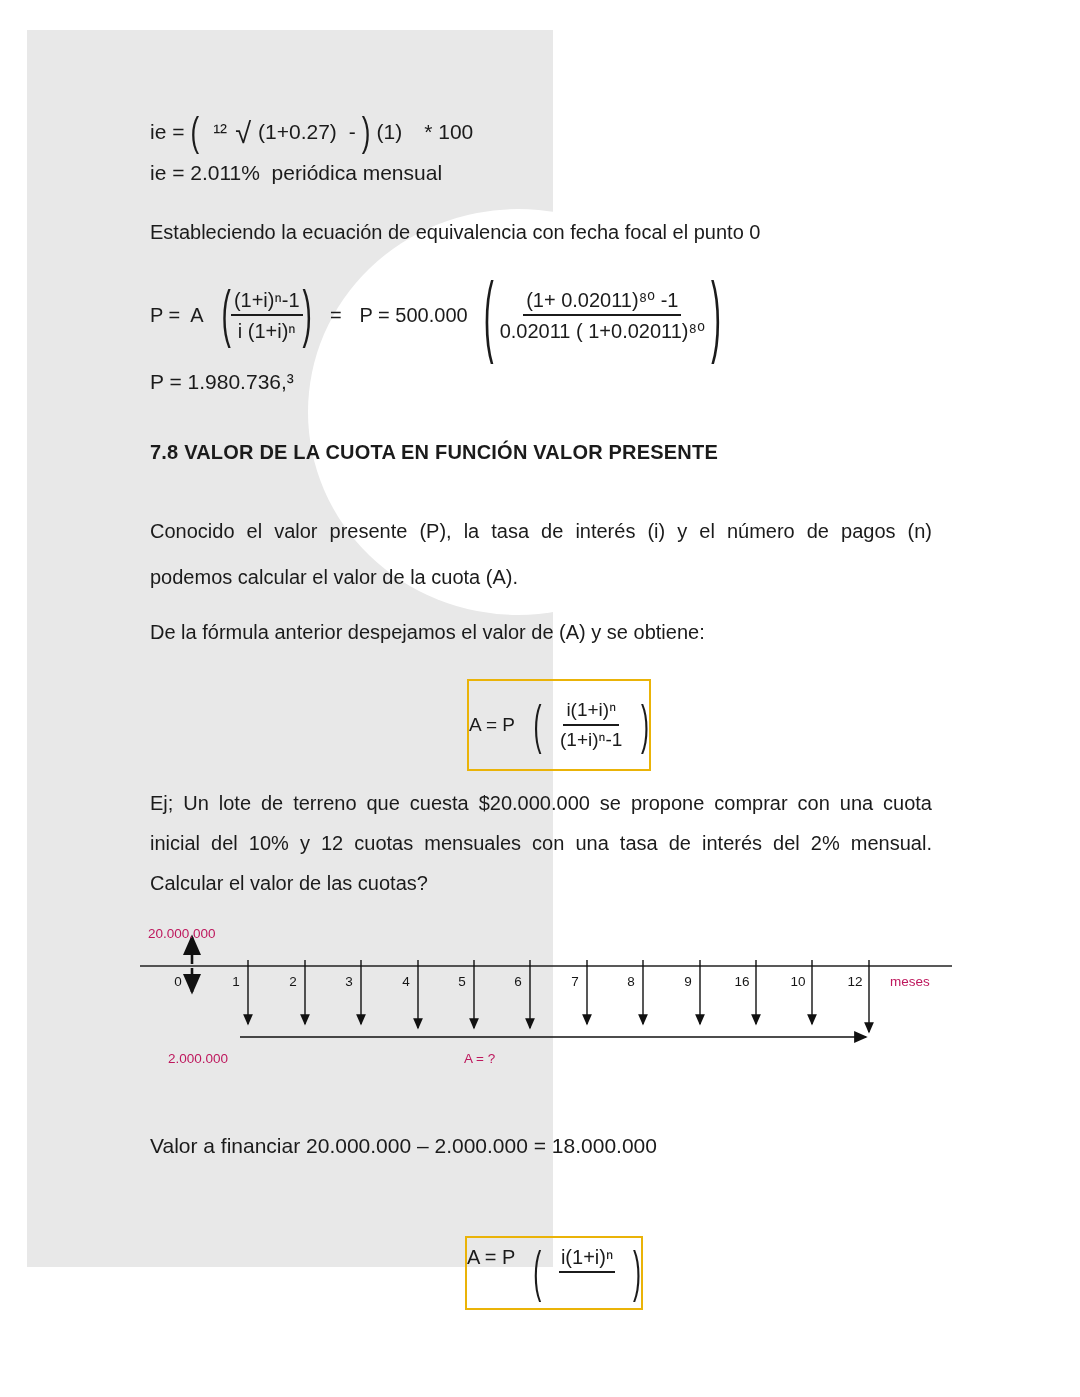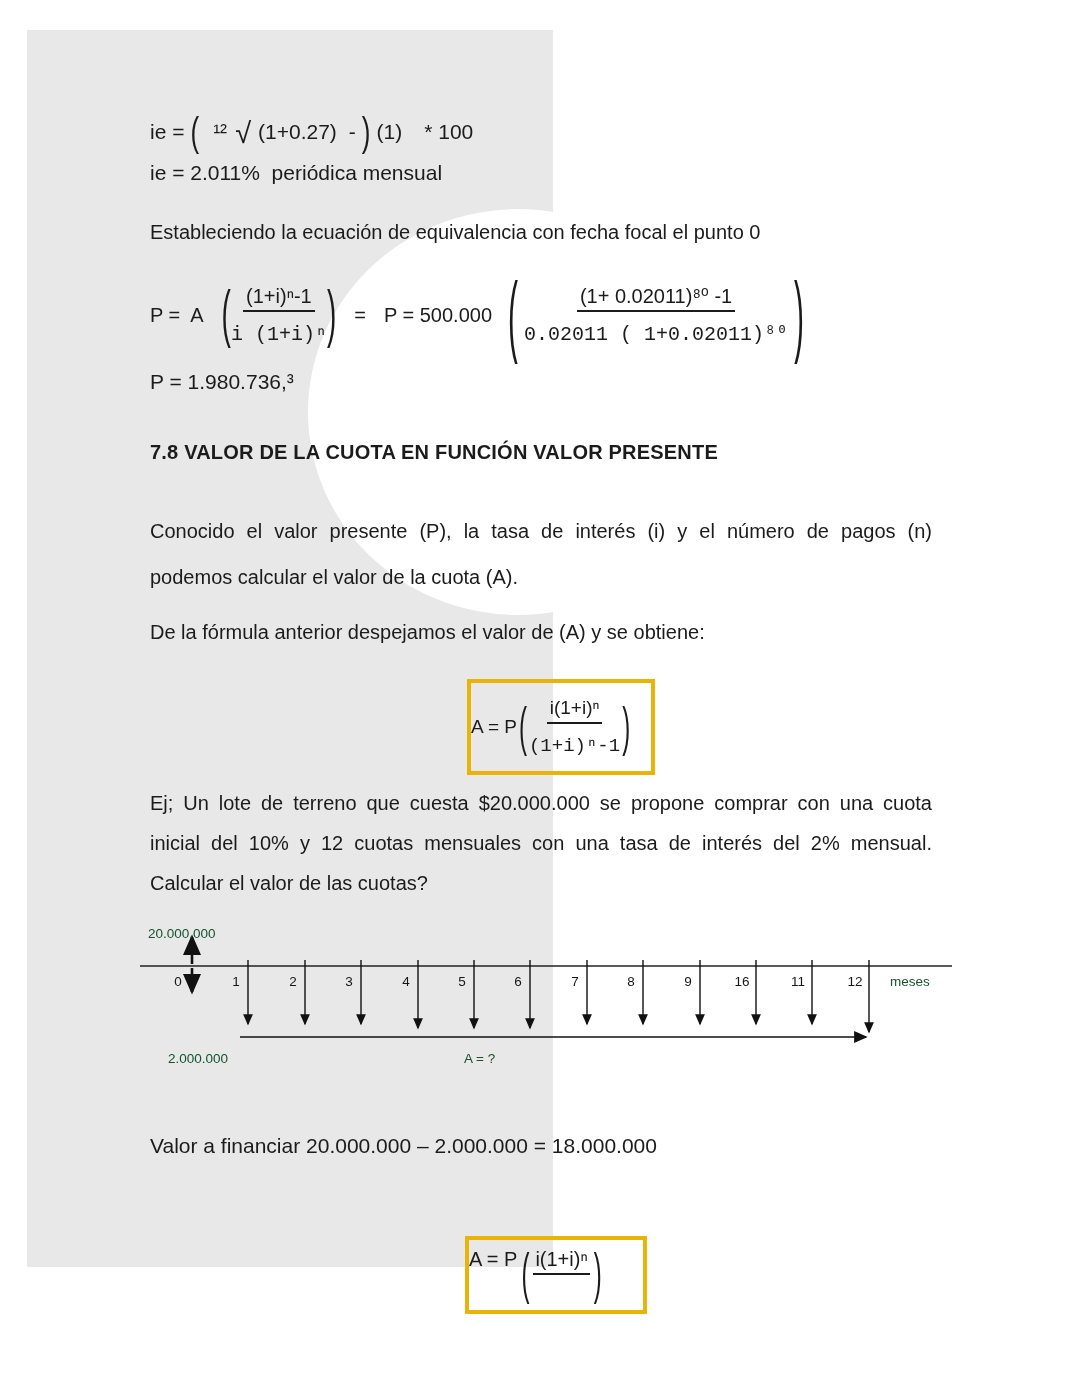--- a/index.html
+++ b/index.html
@@ -4,37 +4,37 @@
 <style>
   html,body{margin:0;padding:0;width:1080px;height:1397px;background:#ffffff;
     font-family:"Liberation Sans","DejaVu Sans",sans-serif;color:#1b1b1b;overflow:hidden;}
   .page{position:absolute;inset:0;width:975px;height:1397px;}
   .bg-panel{position:absolute;left:27px;top:30px;width:526px;height:1237px;background:#e8e8e8;}
   .bg-cutout{position:absolute;left:308px;top:209px;width:420px;height:406px;background:#ffffff;border-radius:50%;}
   .b{position:absolute;}
   .pre{white-space:pre;}
   .frac{display:inline-flex;flex-direction:column;align-items:center;text-align:center;line-height:1.3;}
   .frac .num{border-bottom:2px solid #1b1b1b;padding:0 3px 1px 3px;}
-  .frac .den{padding-top:10px;font-family:Liberation Mono, monospace;}
+  .frac .den{padding-top:2px;}
   .paren{display:inline-block;line-height:1;font-weight:400;}
   .p-sm{font-size:26px;transform:scaleY(1.55);}
   .p-md{font-size:28px;transform:scaleY(2.25);}
   .p-lg{font-size:30px;transform:scaleY(3.05);}
   .p-cut{font-size:24px;transform:scaleY(2.3);transform-origin:50% 15%;position:relative;top:3px;}
   .sqrt{font-size:29px;position:relative;top:1px;margin:0 1px 0 2px;}
   .row{display:flex;align-items:center;}
   .jl{text-align:justify;text-align-last:justify;}
   .heading{font-weight:bold;font-size:20px;letter-spacing:.2px;}
   .body20{font-size:20px;}
   .body21{font-size:21px;}
-  .fbox{border:4px solid #eab308;display:flex;align-items:center;justify-content:flex-start;background:transparent;}
+  .fbox{border:2px solid #eab308;display:flex;align-items:center;justify-content:space-between;background:transparent;}
   .u{border-bottom:2px solid #1b1b1b;padding:0 2px 2px 2px;}
   .diagram{left:0;top:924px;width:1080px;height:178px;}
   .diagram svg{position:absolute;left:0;top:0;}
-  .dlabel{position:absolute;font-size:13.5px;color:#14532d;}
+  .dlabel{position:absolute;font-size:13.5px;color:#be185d;}
   .tick-label{position:absolute;top:50px;width:28px;text-align:center;font-size:13.5px;color:#161616;}
 </style>
 </head>
 <body>
 
 <div class="page">
 
   <div class="bg-panel"></div>
   <div class="bg-cutout"></div>
 
@@ -128,21 +128,21 @@
     <span class="tick-label" style="left:222px;">1</span>
     <span class="tick-label" style="left:279px;">2</span>
     <span class="tick-label" style="left:335px;">3</span>
     <span class="tick-label" style="left:392px;">4</span>
     <span class="tick-label" style="left:448px;">5</span>
     <span class="tick-label" style="left:504px;">6</span>
     <span class="tick-label" style="left:561px;">7</span>
     <span class="tick-label" style="left:617px;">8</span>
     <span class="tick-label" style="left:674px;">9</span>
     <span class="tick-label" style="left:728px;">16</span>
-    <span class="tick-label" style="left:784px;">11</span>
+    <span class="tick-label" style="left:784px;">10</span>
     <span class="tick-label" style="left:841px;">12</span>
     <span class="dlabel" style="left:890px;top:50px;">meses</span>
     <span class="dlabel" style="left:168px;top:127px;">2.000.000</span>
     <span class="dlabel" style="left:464px;top:127px;">A = ?</span>
   </div>
 
   <div class="b body21" style="left:150px;top:1134px;">Valor a financiar 20.000.000 – 2.000.000 = 18.000.000</div>
 
   <div class="b fbox" style="left:465px;top:1236px;width:174px;height:62px;overflow:hidden;align-items:flex-start;padding-top:8px;gap:4px;font-size:20px;">
     <span class="pre">A = P</span>

